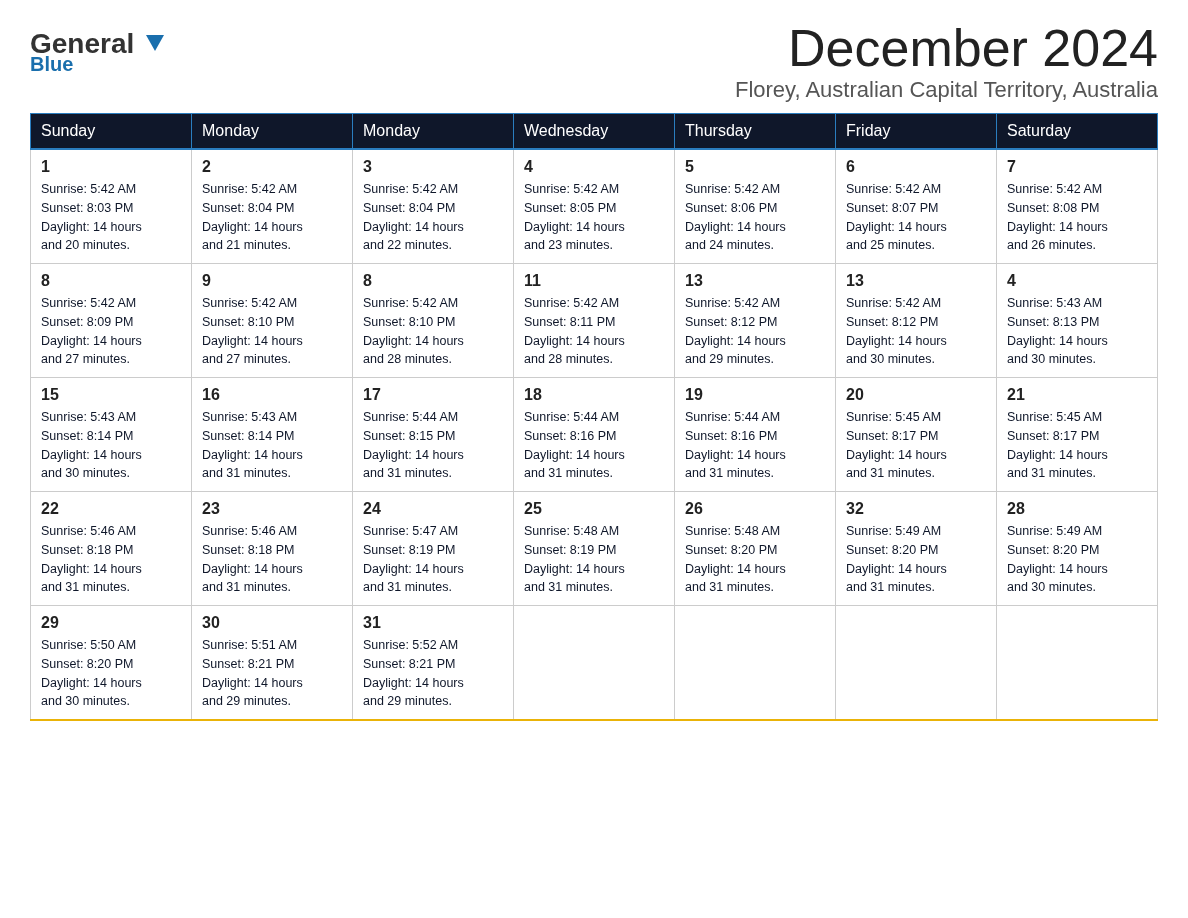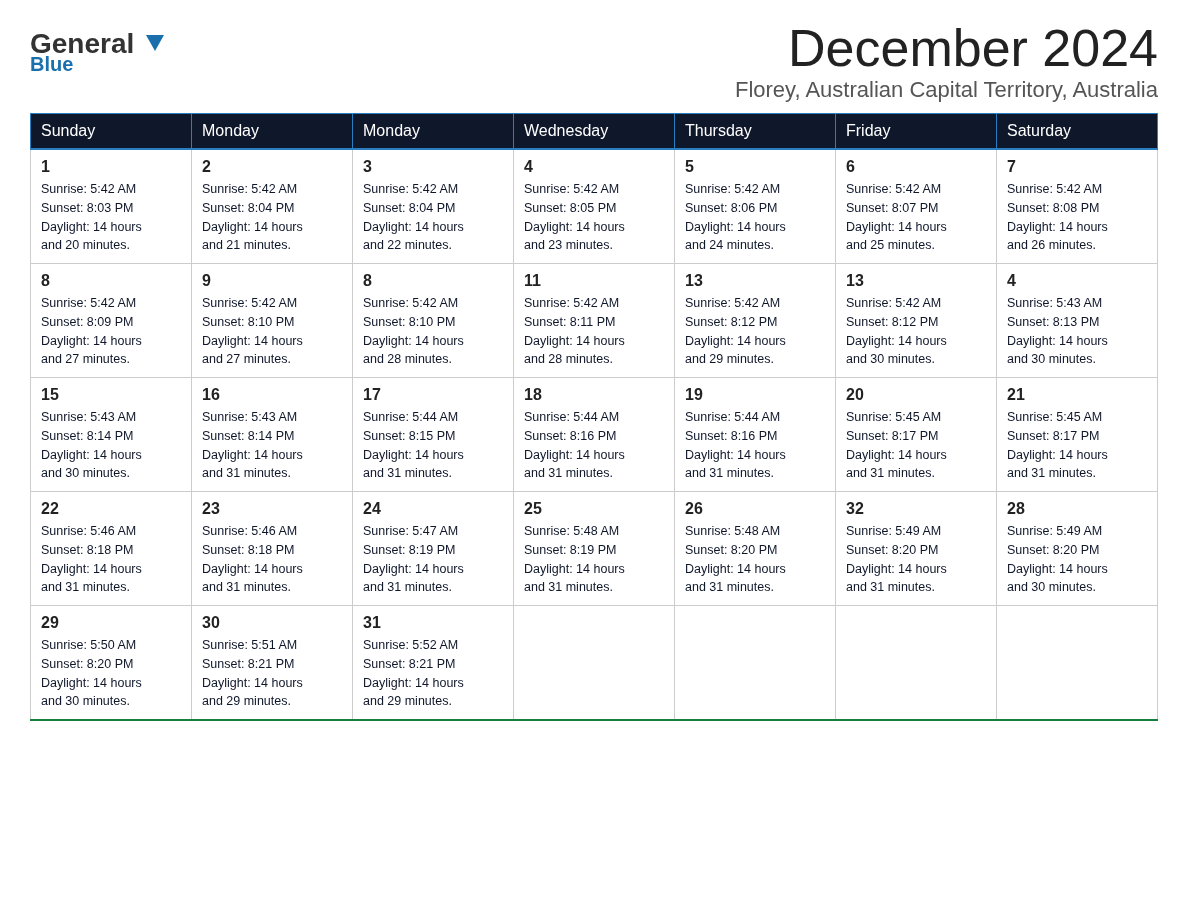--- a/index.html
+++ b/index.html
@@ -83,21 +83,21 @@
     }
     .day-info {
       font-size: 12.5px;
       line-height: 1.5;
       color: #0f172a;
     }
     .empty-cell {
       background: #fff;
     }
     .calendar-table tr:last-child td {
-      border-bottom: 2px solid #15803d;
+      border-bottom: 2px solid #eab308;
     }
     .calendar-table thead tr th:first-child {
       border-left: 1px solid #2a7dbf;
     }
     .row-border-top td {
       border-top: 2px solid #2a7dbf;
     }
   </style>
 </head>
 <body>

